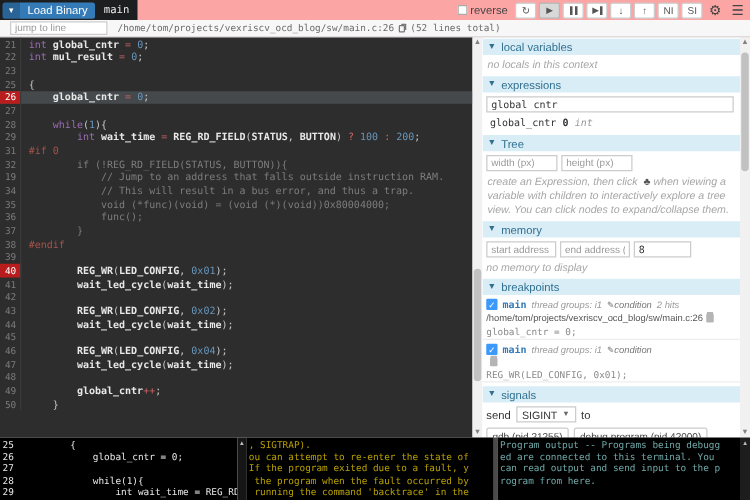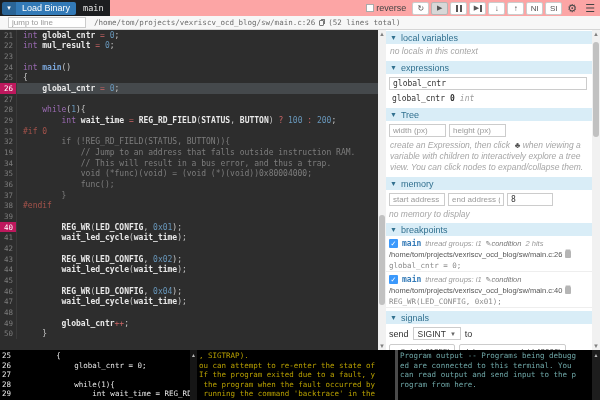--- a/index.html
+++ b/index.html
@@ -46,21 +46,21 @@
 
   
   #source { position:absolute; left:0; top:30px; width:378px; height:320px; background:#2d2d2d;
             overflow:hidden; display:flex; flex-direction:column; }
   .srcline { flex:0 0 10.66px; display:flex; align-items:center; font-size:8px; white-space:pre;
             font-family:"DejaVu Sans Mono", monospace; }
   .srcline .gut { flex:0 0 17px; height:100%; color:#7c7c7c; font-size:7.5px; text-align:right;
             padding-right:3px; border-right:1px solid #3a3a3a; display:flex; align-items:center; justify-content:flex-end; }
   .srcline .codetxt { padding-left:6px; color:#c8c8c8; }
   .srcline.cur { background:#45494c; }
-  .srcline .gut.bp { background:#be185d; color:#fff; }
+  .srcline .gut.bp { background:#b91c1c; color:#fff; }
   .t-kw { color:#9b6bb3; }
   .t-id { color:#e8e8e8; font-weight:bold; }
   .t-fn { color:#7aa6da; font-weight:bold; }
   .t-num { color:#6897bb; }
   .t-op { color:#cc6666; }
   .t-dis { color:#7d7d7d; }
   .t-dir { color:#a5534b; }
 
   
   .vscroll { position:absolute; width:8px; background:#f1f1f1; }
@@ -178,21 +178,20 @@
     <span>/home/tom/projects/vexriscv_ocd_blog/sw/main.c:26</span>
     <span class="copy-icon"></span>
     <span>(52 lines total)</span>
   </div>
 </div>
 
 <div id="source">
     <div class="srcline"><span class="gut">21</span><span class="codetxt"><span class="t-kw">int</span><span class="t-pl"> </span><span class="t-id">global_cntr</span><span class="t-pl"> </span><span class="t-op">=</span><span class="t-pl"> </span><span class="t-num">0</span><span class="t-pl">;</span></span></div>
     <div class="srcline"><span class="gut">22</span><span class="codetxt"><span class="t-kw">int</span><span class="t-pl"> </span><span class="t-id">mul_result</span><span class="t-pl"> </span><span class="t-op">=</span><span class="t-pl"> </span><span class="t-num">0</span><span class="t-pl">;</span></span></div>
     <div class="srcline"><span class="gut">23</span><span class="codetxt"></span></div>
-    <div class="srcline"><span class="gut">24</span><span class="codetxt"><span class="t-kw">int</span><span class="t-pl"> </span><span class="t-fn">main</span><span class="t-pl">()</span></span></div>
     <div class="srcline"><span class="gut">25</span><span class="codetxt"><span class="t-pl">{</span></span></div>
     <div class="srcline cur"><span class="gut bp">26</span><span class="codetxt"><span class="t-pl">    </span><span class="t-id">global_cntr</span><span class="t-pl"> </span><span class="t-op">=</span><span class="t-pl"> </span><span class="t-num">0</span><span class="t-pl">;</span></span></div>
     <div class="srcline"><span class="gut">27</span><span class="codetxt"></span></div>
     <div class="srcline"><span class="gut">28</span><span class="codetxt"><span class="t-pl">    </span><span class="t-kw">while</span><span class="t-pl">(</span><span class="t-num">1</span><span class="t-pl">){</span></span></div>
     <div class="srcline"><span class="gut">29</span><span class="codetxt"><span class="t-pl">        </span><span class="t-kw">int</span><span class="t-pl"> </span><span class="t-id">wait_time</span><span class="t-pl"> </span><span class="t-op">=</span><span class="t-pl"> </span><span class="t-id">REG_RD_FIELD</span><span class="t-pl">(</span><span class="t-id">STATUS</span><span class="t-pl">, </span><span class="t-id">BUTTON</span><span class="t-pl">) </span><span class="t-op">?</span><span class="t-pl"> </span><span class="t-num">100</span><span class="t-pl"> </span><span class="t-op">:</span><span class="t-pl"> </span><span class="t-num">200</span><span class="t-pl">;</span></span></div>
     <div class="srcline"><span class="gut">31</span><span class="codetxt"><span class="t-dir">#if 0</span></span></div>
     <div class="srcline"><span class="gut">32</span><span class="codetxt"><span class="t-dis">        if (!REG_RD_FIELD(STATUS, BUTTON)){</span></span></div>
     <div class="srcline"><span class="gut">19</span><span class="codetxt"><span class="t-dis">            // Jump to an address that falls outside instruction RAM.</span></span></div>
     <div class="srcline"><span class="gut">34</span><span class="codetxt"><span class="t-dis">            // This will result in a bus error, and thus a trap.</span></span></div>
     <div class="srcline"><span class="gut">35</span><span class="codetxt"><span class="t-dis">            void (*func)(void) = (void (*)(void))0x80004000;</span></span></div>
@@ -283,21 +282,20 @@
       </div>
       <div class="bp-item">
         <div class="bp-line1">
           <span class="bp-check">✓</span>
           <span class="bp-func">main</span>
           <span class="bp-meta">thread groups: i1</span>
           <span class="bp-cond"><span class="pencil">✎</span>condition</span>
           <span class="bp-meta"></span>
         </div>
         <div class="bp-path">
-          <span>/home/tom/projects/vexriscv_ocd_blog/sw/main.c:40</span>
           <span class="trash-icon"></span>
         </div>
         <div class="bp-code">REG_WR(LED_CONFIG, 0x01);</div>
       </div>
     </div>
 
   <div class="sec-head">
     <span class="sec-chev">▼</span>
     <span>signals</span>
   </div>

